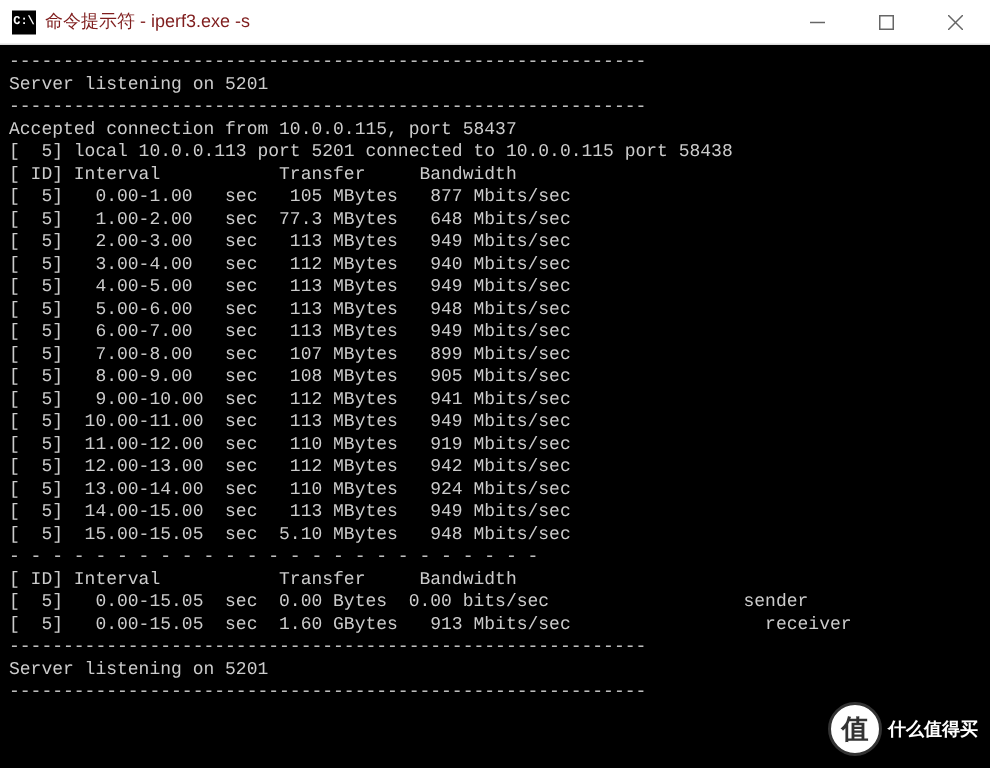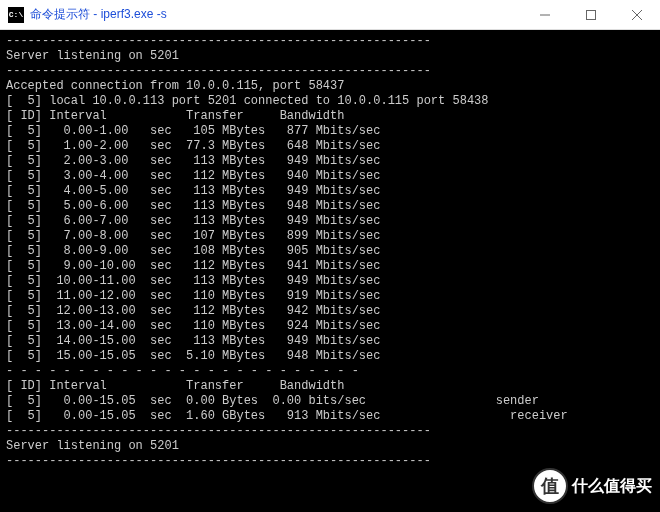--- a/index.html
+++ b/index.html
@@ -37,21 +37,21 @@
       display: flex;
       align-items: center;
       justify-content: center;
       color: #fff;
       font-size: 8px;
       font-weight: bold;
       margin-right: 6px;
     }
     .title-text {
       font-size: 12px;
-      color: #1d4ed8;
+      color: #7f1d1d;
       font-family: "Segoe UI", sans-serif;
       flex: 1;
     }
     .win-controls {
       display: flex;
       height: 100%;
     }
     .win-btn {
       width: 46px;
       height: 100%;
@@ -88,21 +88,21 @@
       background: #fff;
       border: 2px solid #333;
       display: flex;
       align-items: center;
       justify-content: center;
       font-size: 18px;
       font-weight: bold;
       color: #333;
     }
     .wm-text {
-      font-size: 16px;
+      font-size: 12px;
       font-weight: bold;
       color: #fff;
       font-family: "Microsoft YaHei", sans-serif;
       text-shadow: 0 0 2px #000;
     }
   </style>
 </head>
 <body>
 
 <div class="window">

